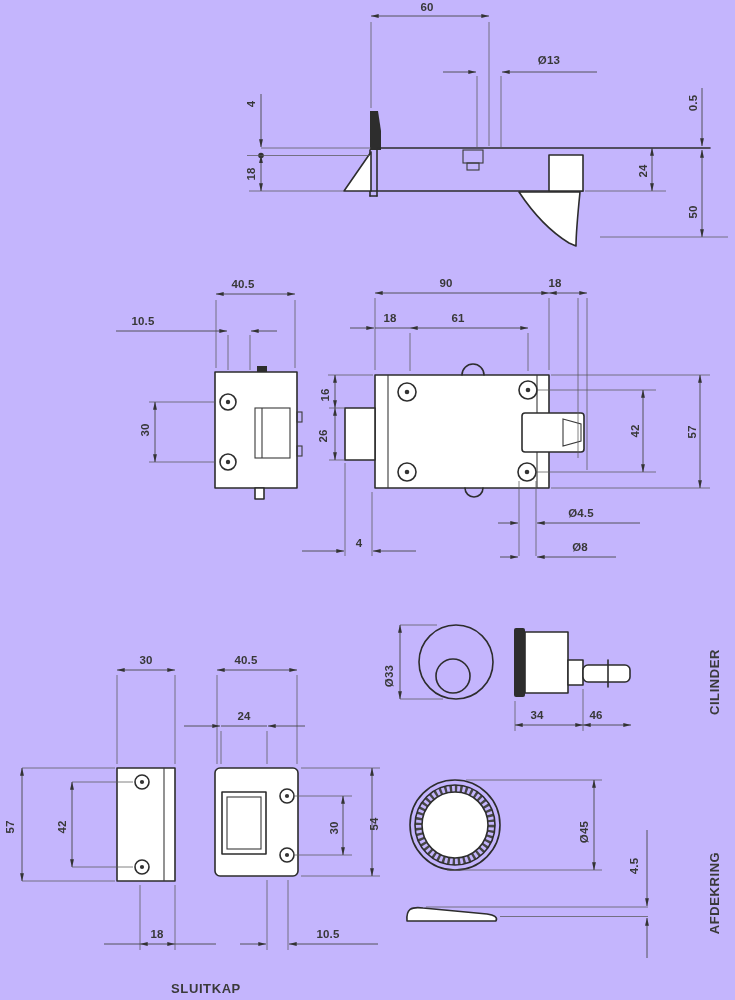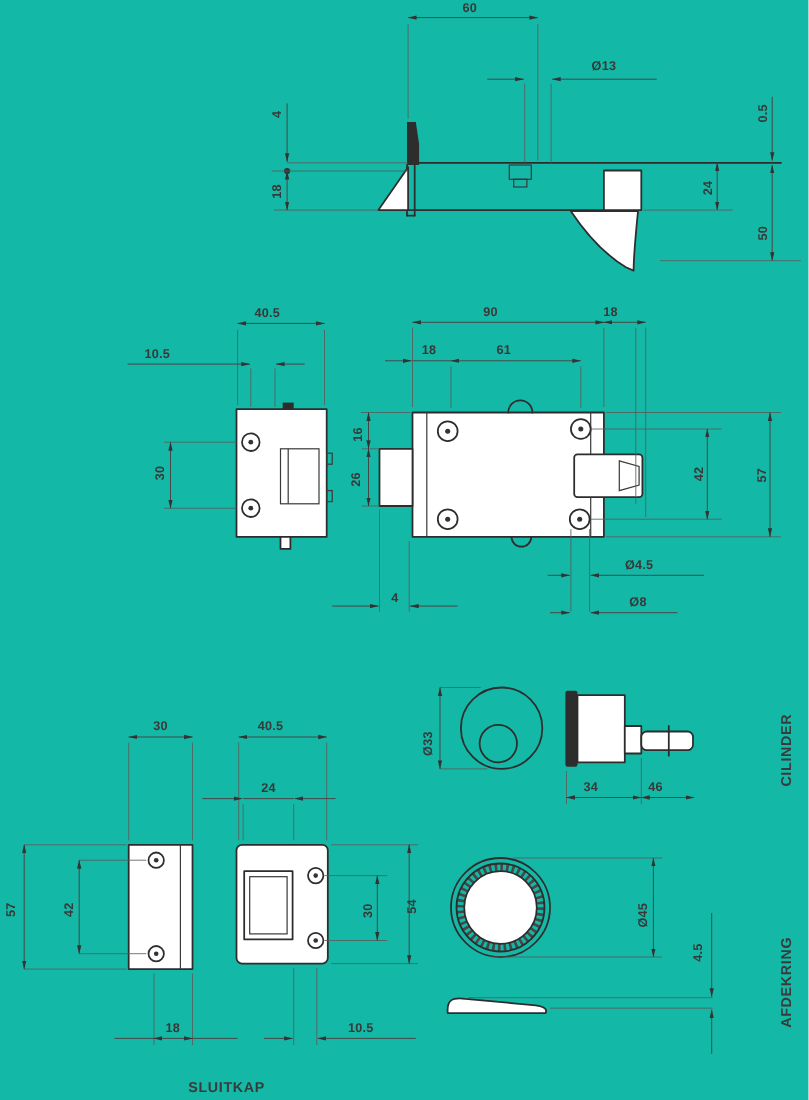--- a/index.html
+++ b/index.html
@@ -1,16 +1,16 @@
 <!DOCTYPE html>
 <html><head>
 <meta charset="utf-8">
 <style>
   html,body{margin:0;padding:0;background:#fff;}
-  .sheet{width:735px;height:1000px;background:#14b8a6;overflow:hidden;}
+  .sheet{width:735px;height:1000px;background:#c4b5fd;overflow:hidden;}
   svg{display:block;}
   .ol  {stroke:#2d2d2d;fill:none;stroke-width:1.6;stroke-linejoin:round;stroke-linecap:round;}
   .olf {stroke:#2d2d2d;fill:#ffffff;stroke-width:1.6;stroke-linejoin:round;}
   .ol2 {stroke:#3a3a3a;fill:none;stroke-width:1.1;}
   .dim {stroke:#474747;fill:none;stroke-width:0.9;}
   .ext {stroke:#5a5a5a;fill:none;stroke-width:0.75;}
   .blk {fill:#2d2d2d;stroke:none;}
   .dot {fill:#333;stroke:none;}
   .knurl{stroke:#474747;fill:none;stroke-width:7;stroke-dasharray:2.4 2.8;}
   .dt  {font-family:"Liberation Sans",sans-serif;font-size:11.5px;font-weight:700;fill:#383838;text-anchor:middle;letter-spacing:.2px;}

